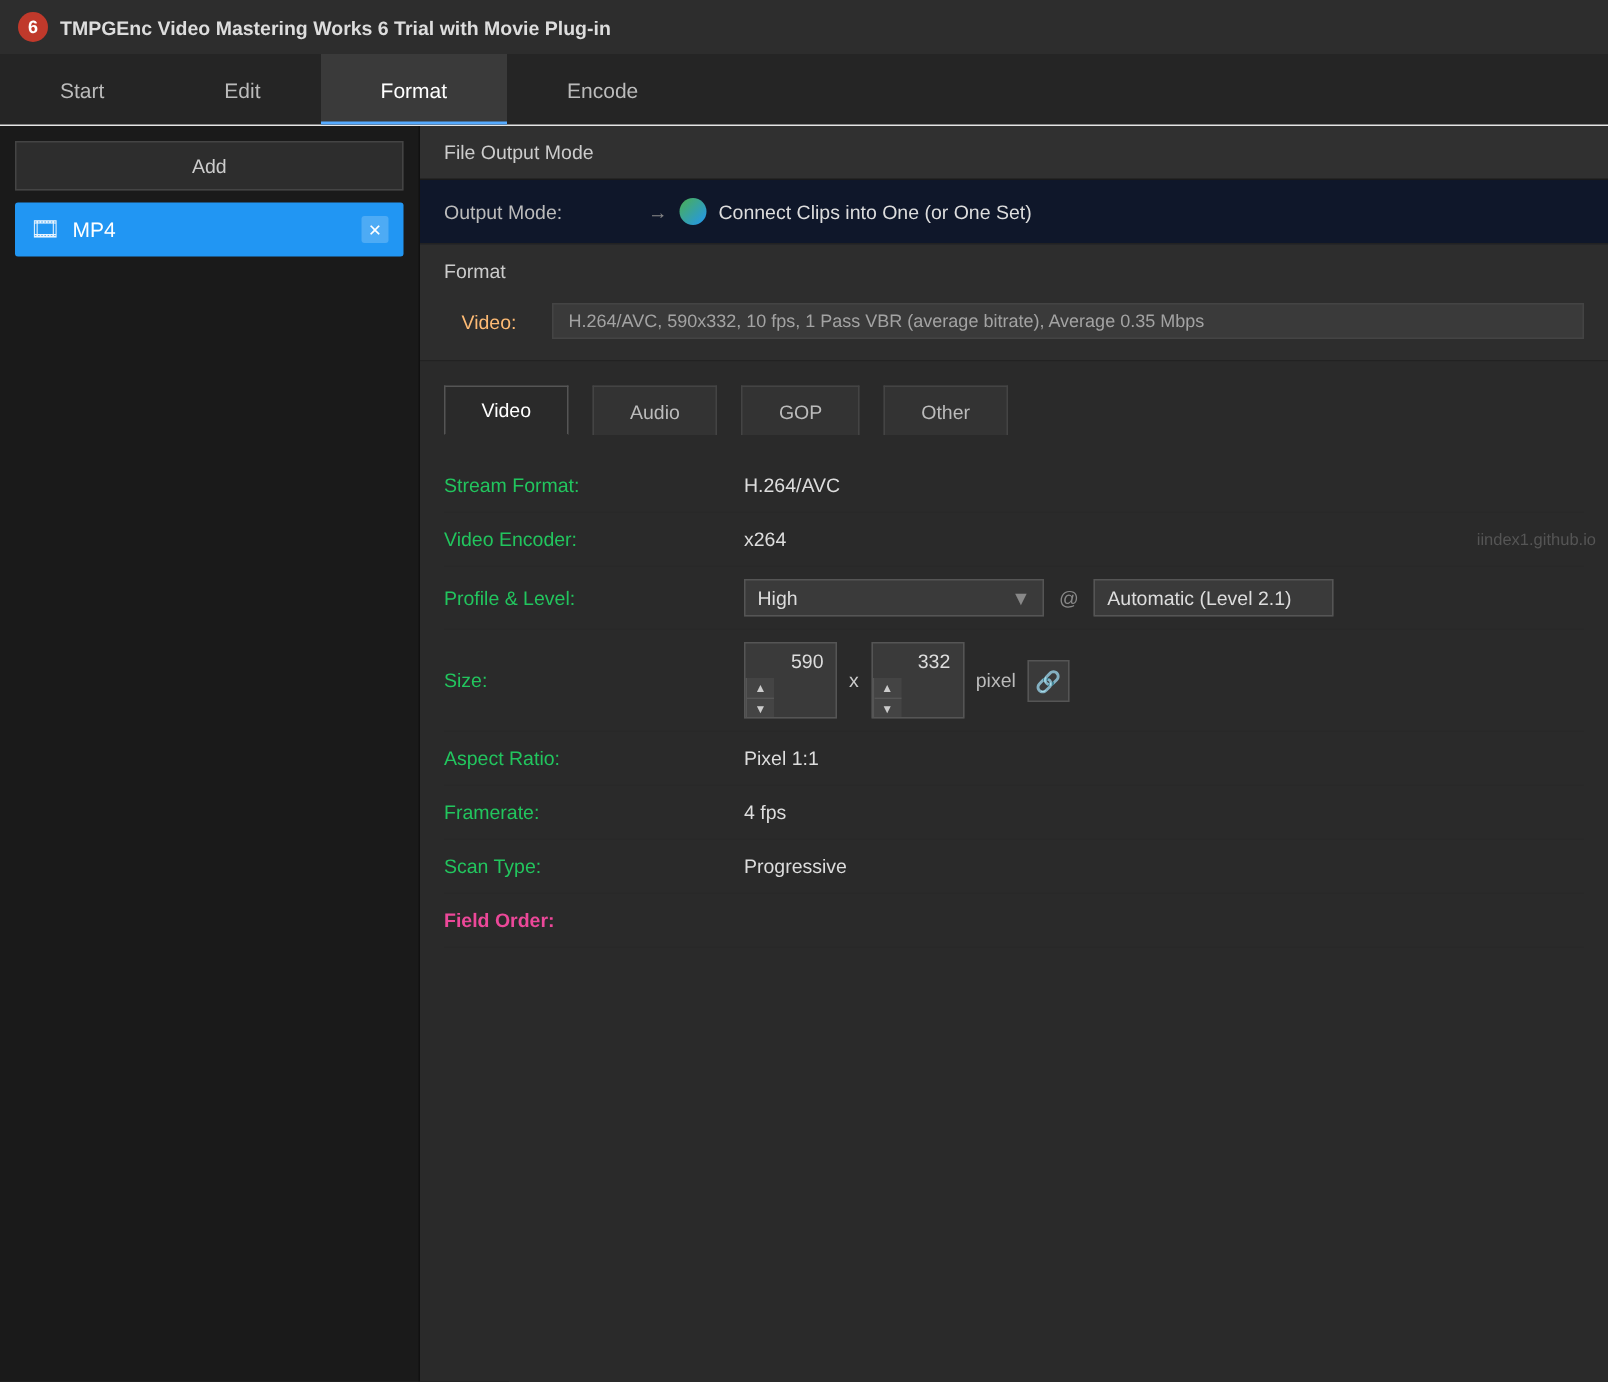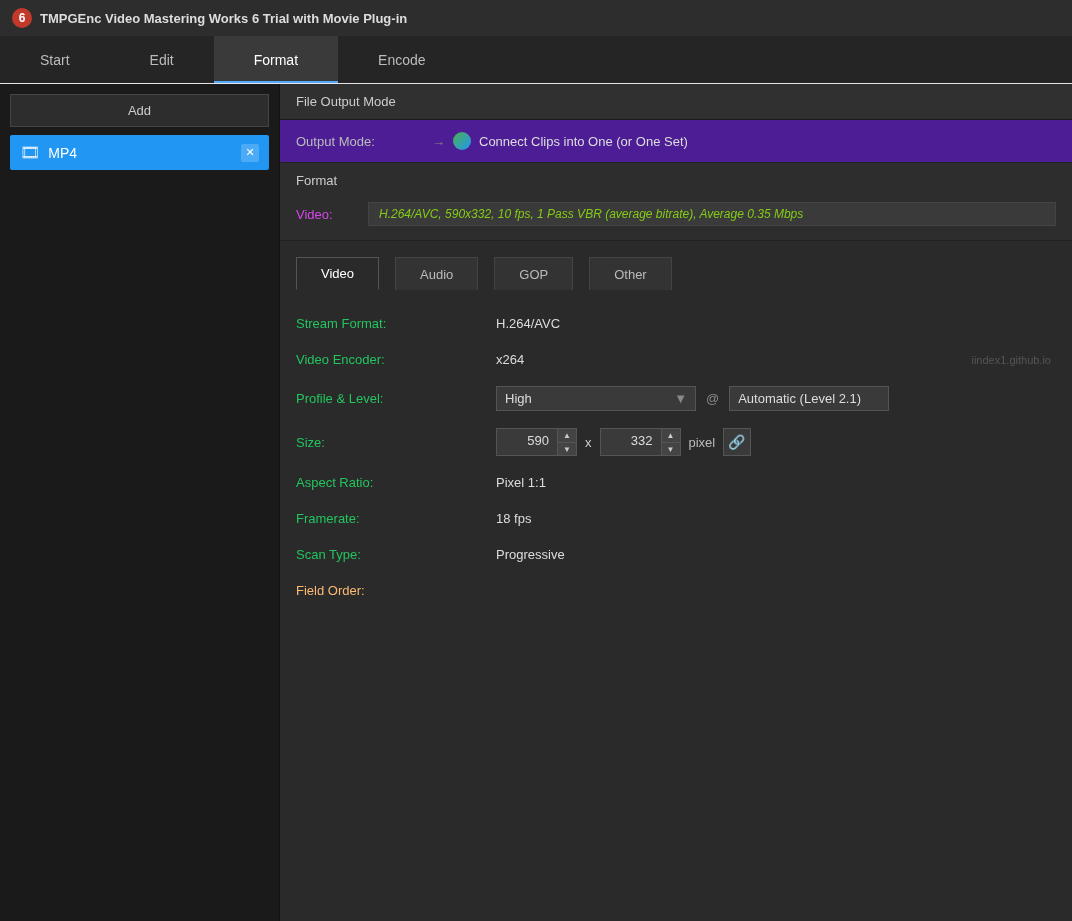--- a/index.html
+++ b/index.html
@@ -142,21 +142,21 @@
       padding: 10px 16px;
       font-size: 13px;
       color: #ccc;
       border-bottom: 1px solid #1a1a1a;
     }
 
     .output-mode-row {
       display: flex;
       align-items: center;
       padding: 12px 16px;
-      background: #4c1d95;
+      background: #0f172a;
       border-bottom: 1px solid #222;
       gap: 16px;
     }
     .output-mode-label { color: #bbb; min-width: 120px; }
     .output-mode-value {
       display: flex;
       align-items: center;
       gap: 8px;
       color: #ddd;
     }
@@ -179,29 +179,28 @@
       font-size: 13px;
       color: #ccc;
       margin-bottom: 10px;
     }
     .format-row {
       display: flex;
       align-items: center;
       padding: 4px 0;
       gap: 12px;
     }
-    .format-row-label { color: #d946ef; min-width: 60px; }
+    .format-row-label { color: #fdba74; min-width: 60px; text-align: center; }
     .format-row-value {
       background: #3a3a3a;
       border: 1px solid #444;
       padding: 4px 10px;
-      color: #84cc16;
+      color: #a3a3a3;
       font-size: 12px;
       flex: 1;
-      font-style: italic;
     }
 
     
     .tabs-row {
       display: flex;
       gap: 16px;
       padding: 16px 16px 0;
       background: #2a2a2a;
     }
     .tab-btn {
@@ -232,21 +231,21 @@
       align-items: center;
       padding: 8px 0;
       border-bottom: 1px solid #282828;
       min-height: 36px;
     }
     .setting-label {
       min-width: 200px;
       color: #22c55e;
       font-size: 13px;
     }
-    .setting-label.disabled { color: #fdba74; }
+    .setting-label.disabled { color: #ec4899; font-weight: bold; }
     .setting-value {
       color: #ddd;
       font-size: 13px;
     }
 
     
     .dropdown-container {
       display: flex;
       align-items: center;
       gap: 10px;
@@ -277,20 +276,21 @@
     
     .spinbox-container {
       display: flex;
       align-items: center;
       gap: 8px;
     }
     .spinbox {
       display: flex;
       border: 1px solid #555;
       background: #3a3a3a;
+      flex-direction: column;
     }
     .spinbox-value {
       padding: 4px 8px;
       color: #ddd;
       min-width: 60px;
       text-align: right;
       font-size: 13px;
     }
     .spinbox-btns {
       display: flex;
@@ -318,21 +318,21 @@
       align-items: center;
       justify-content: center;
       cursor: pointer;
       color: #888;
       font-size: 14px;
     }
     .pixel-label { color: #bbb; }
 
     .watermark {
       position: absolute;
-      right: 21px;
+      right: 8px;
       color: #555;
       font-size: 11px;
     }
   </style>
 </head>
 <body>
 
 <div class="titlebar">
   <div class="titlebar-icon">
     <span>6</span>
@@ -438,21 +438,21 @@
         </div>
       </div>
 
       <div class="setting-row">
         <span class="setting-label">Aspect Ratio:</span>
         <span class="setting-value">Pixel 1:1</span>
       </div>
 
       <div class="setting-row">
         <span class="setting-label">Framerate:</span>
-        <span class="setting-value">18 fps</span>
+        <span class="setting-value">4 fps</span>
       </div>
 
       <div class="setting-row">
         <span class="setting-label">Scan Type:</span>
         <span class="setting-value">Progressive</span>
       </div>
 
       <div class="setting-row">
         <span class="setting-label disabled">Field Order:</span>
         <span class="setting-value"></span>

